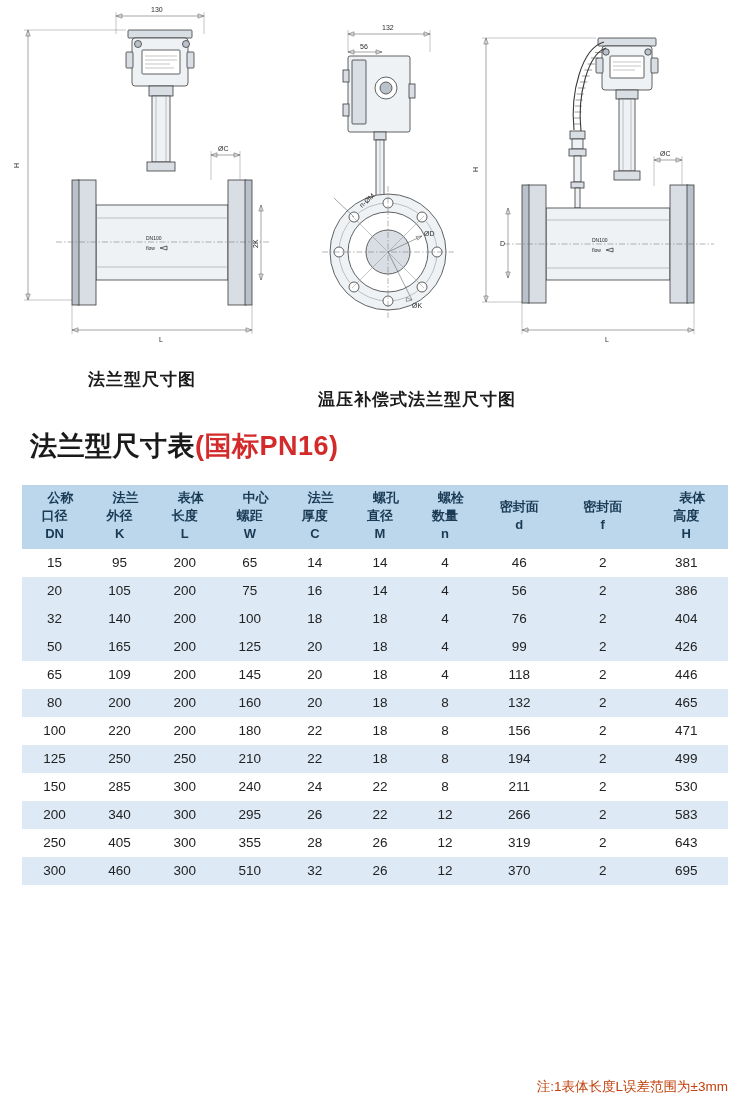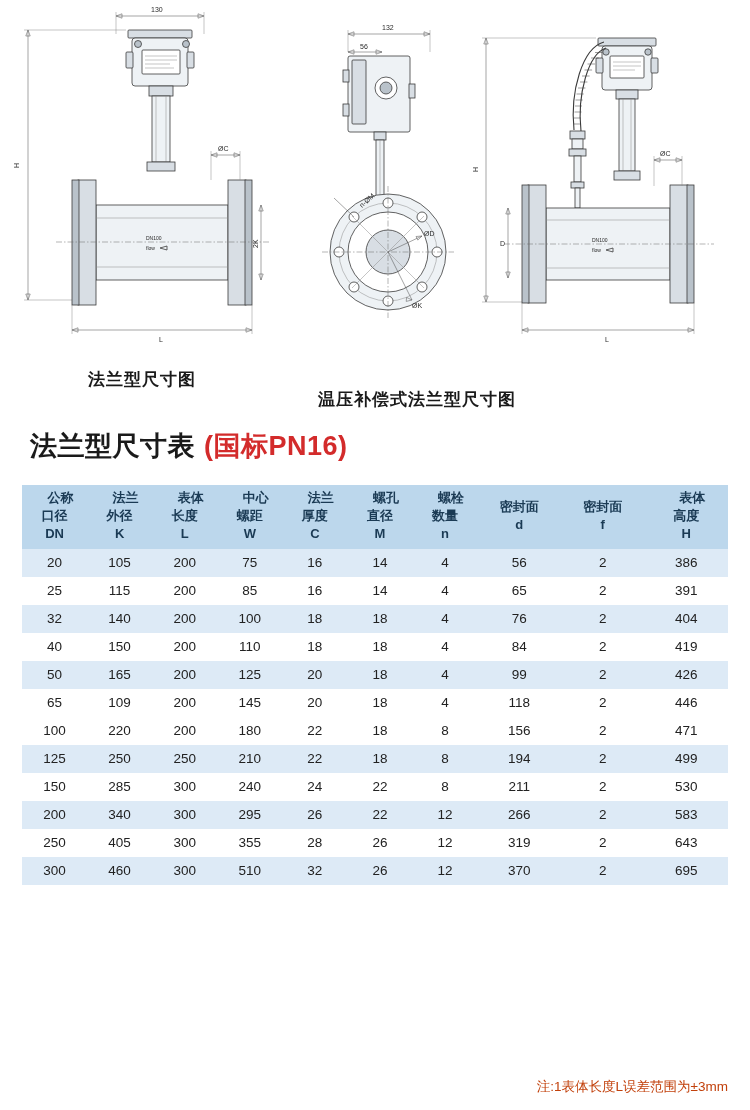--- a/index.html
+++ b/index.html
@@ -44,21 +44,21 @@
   
   .table-title {
     position: absolute;
     left: 30px;
     top: 428px;
     font-size: 27px;
     font-weight: bold;
     letter-spacing: 0.5px;
     white-space: nowrap;
   }
-  .table-title .accent { color: #d32b2b; margin-left: 9px; }
+  .table-title .accent { color: #d32b2b; }
 
   
   .table-wrap {
     position: absolute;
     left: 22px;
     top: 485px;
     width: 706px;
   }
   table.dims {
     border-collapse: collapse;
@@ -405,67 +405,55 @@
             <span class="l3">f</span>
           </th>
           <th>
             <span class="l1">表体</span>
             <span class="l2">高度</span>
             <span class="l3">H</span>
           </th>
         </tr>
       </thead>
       <tbody>
+        <tr class="odd">
+          <td>15</td>
+          <td>95</td>
+          <td>200</td>
+          <td>65</td>
+          <td>14</td>
+          <td>14</td>
+          <td>4</td>
+          <td>46</td>
+          <td>2</td>
+          <td>381</td>
+        </tr>
         <tr class="even">
           <td>20</td>
           <td>105</td>
           <td>200</td>
           <td>75</td>
           <td>16</td>
           <td>14</td>
           <td>4</td>
           <td>56</td>
           <td>2</td>
           <td>386</td>
         </tr>
-        <tr class="odd">
-          <td>25</td>
-          <td>115</td>
-          <td>200</td>
-          <td>85</td>
-          <td>16</td>
-          <td>14</td>
-          <td>4</td>
-          <td>65</td>
-          <td>2</td>
-          <td>391</td>
-        </tr>
         <tr class="even">
           <td>32</td>
           <td>140</td>
           <td>200</td>
           <td>100</td>
           <td>18</td>
           <td>18</td>
           <td>4</td>
           <td>76</td>
           <td>2</td>
           <td>404</td>
-        </tr>
-        <tr class="odd">
-          <td>40</td>
-          <td>150</td>
-          <td>200</td>
-          <td>110</td>
-          <td>18</td>
-          <td>18</td>
-          <td>4</td>
-          <td>84</td>
-          <td>2</td>
-          <td>419</td>
         </tr>
         <tr class="even">
           <td>50</td>
           <td>165</td>
           <td>200</td>
           <td>125</td>
           <td>20</td>
           <td>18</td>
           <td>4</td>
           <td>99</td>
@@ -476,20 +464,32 @@
           <td>65</td>
           <td>109</td>
           <td>200</td>
           <td>145</td>
           <td>20</td>
           <td>18</td>
           <td>4</td>
           <td>118</td>
           <td>2</td>
           <td>446</td>
+        </tr>
+        <tr class="even">
+          <td>80</td>
+          <td>200</td>
+          <td>200</td>
+          <td>160</td>
+          <td>20</td>
+          <td>18</td>
+          <td>8</td>
+          <td>132</td>
+          <td>2</td>
+          <td>465</td>
         </tr>
         <tr class="odd">
           <td>100</td>
           <td>220</td>
           <td>200</td>
           <td>180</td>
           <td>22</td>
           <td>18</td>
           <td>8</td>
           <td>156</td>

